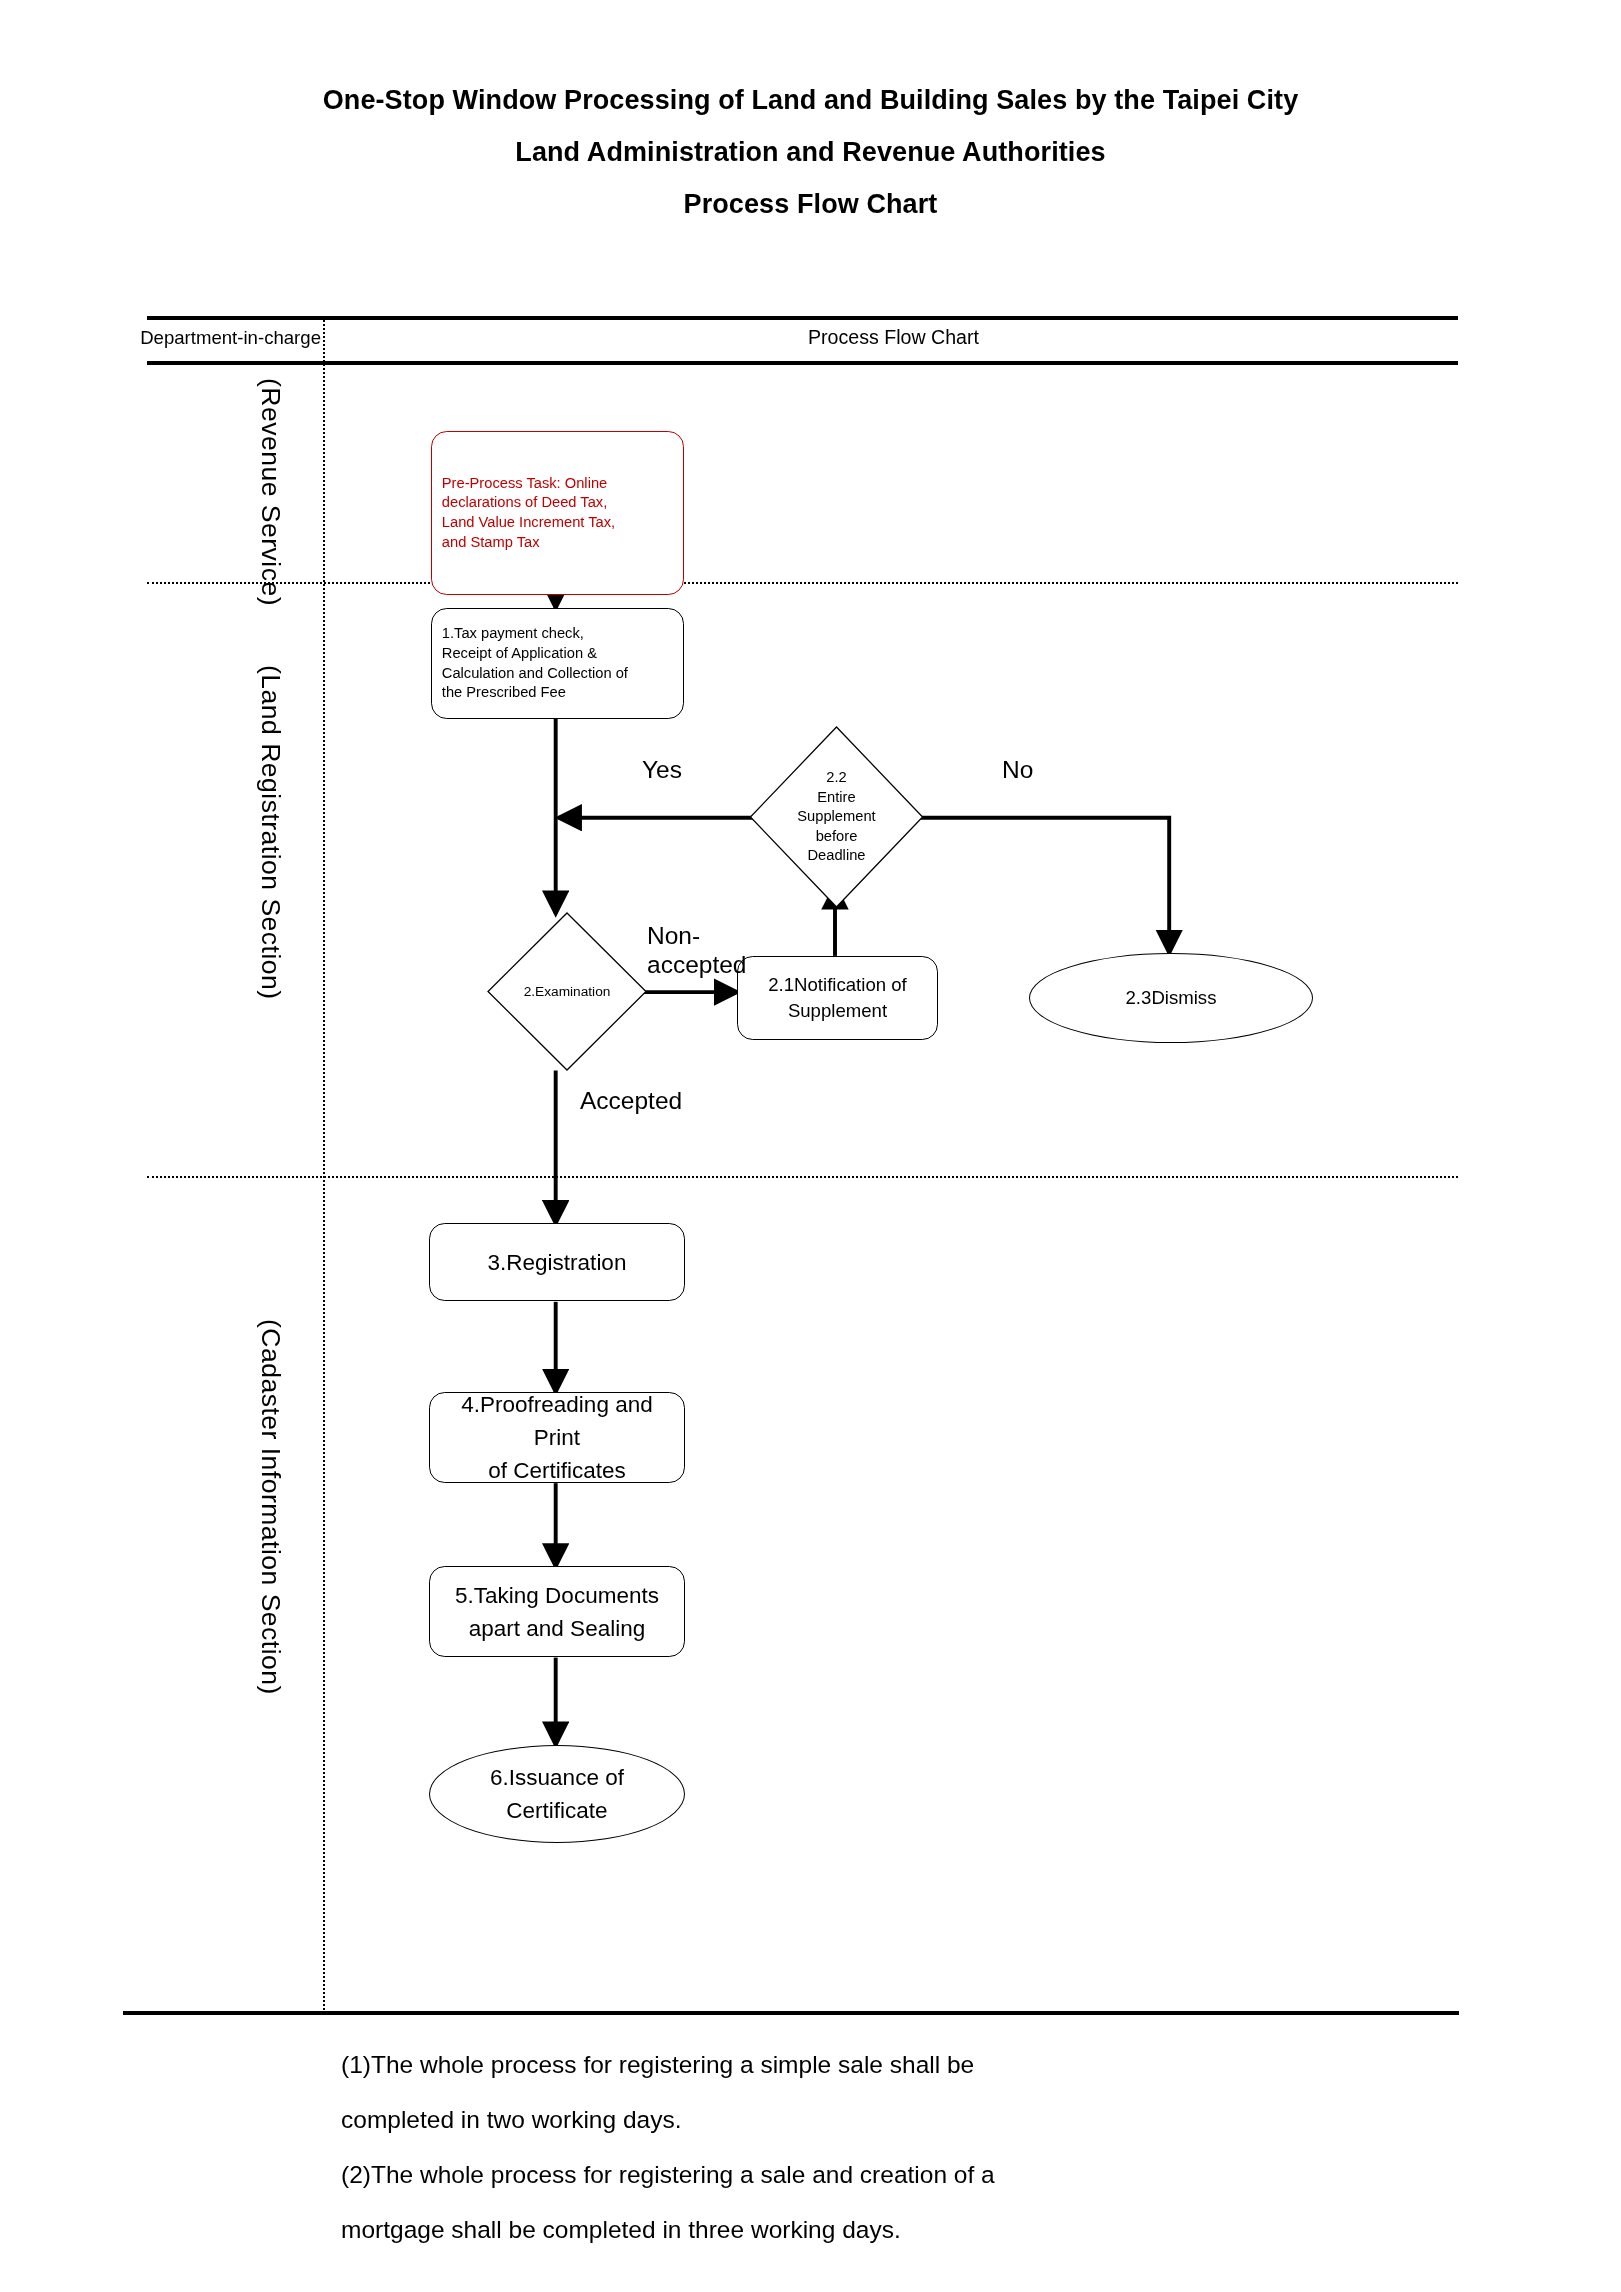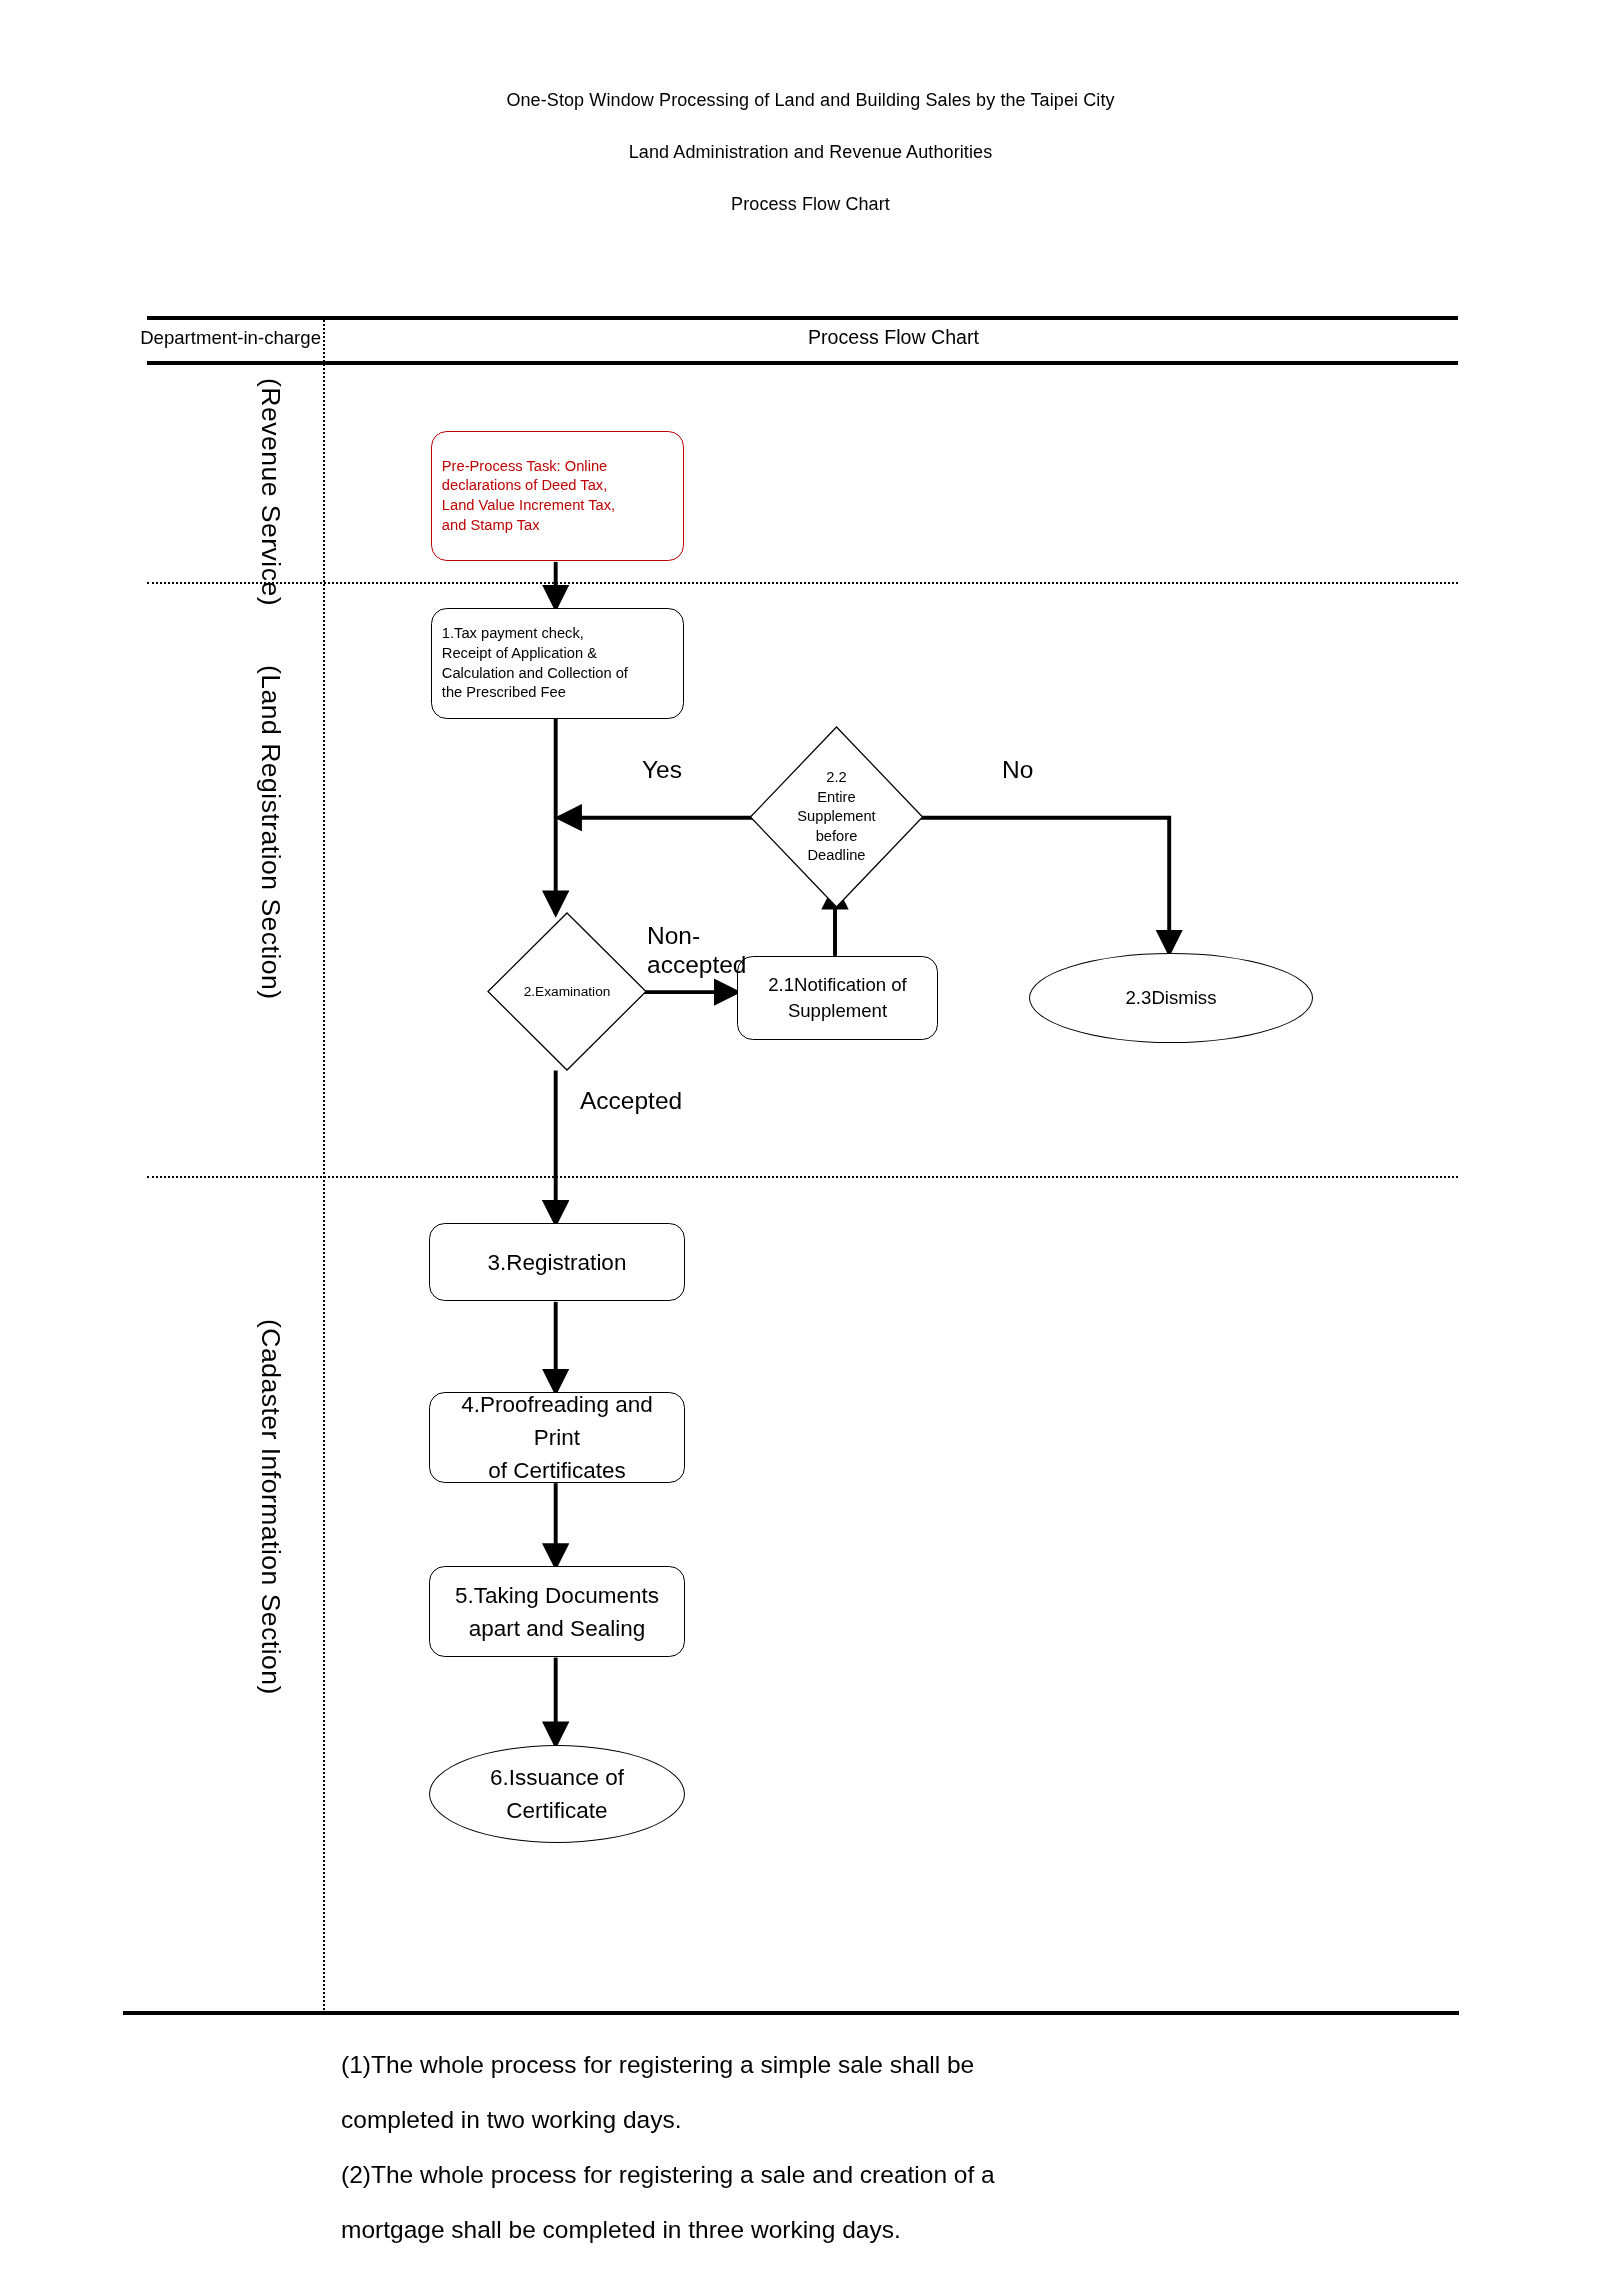--- a/index.html
+++ b/index.html
@@ -18,24 +18,25 @@
 
   
   #title-block {
     position: absolute;
     left: 0;
     top: 74px;
     width: 1621px;
     text-align: center;
   }
   #title-block .tline {
-    font-size: 18px;
+    font-size: 27px;
     line-height: 52px;
     letter-spacing: 0.1px;
     white-space: nowrap;
+    font-weight: bold;
   }
 
   
   #frame {
     position: absolute;
     left: 0;
     top: 0;
     width: 1621px;
     height: 2293px;
   }
@@ -232,21 +233,21 @@
 
   <line x1="567" y1="1092" x2="567" y2="1248" stroke="#000000" stroke-width="4" marker-end="url(#arrow)"></line>
 
   <line x1="567" y1="1328" x2="567" y2="1420" stroke="#000000" stroke-width="4" marker-end="url(#arrow)"></line>
 
   <line x1="567" y1="1513" x2="567" y2="1598" stroke="#000000" stroke-width="4" marker-end="url(#arrow)"></line>
 
   <line x1="567" y1="1691" x2="567" y2="1780" stroke="#000000" stroke-width="4" marker-end="url(#arrow)"></line>
 </svg>
 
-<div class="node rbox rbox-red rbox-left" style="left:431px; top:431px; width:253px; height:130px;">
+<div class="node rbox rbox-red rbox-left" style="left:431px; top:431px; width:253px; height:164px;">
   <div class="node-text small">
     <div>Pre-Process Task: Online</div>
     <div>declarations  of Deed Tax,</div>
     <div>Land Value Increment Tax,</div>
     <div>and Stamp Tax</div>
   </div>
 </div>
 
 <div class="node rbox rbox-left" style="left:431px; top:608px; width:253px; height:111px;">
   <div class="node-text small">

